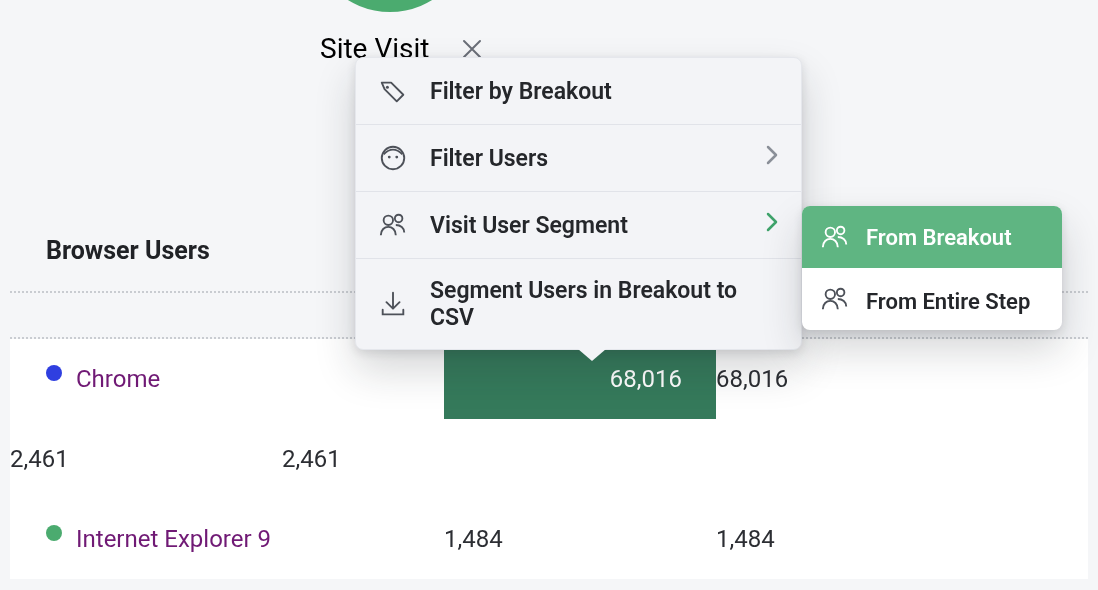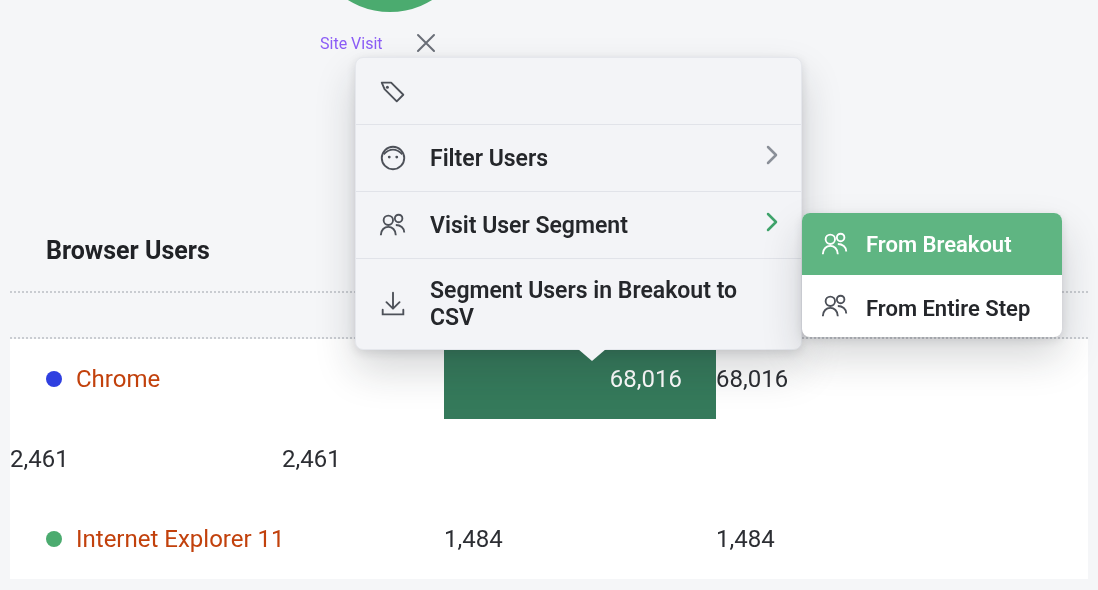--- a/index.html
+++ b/index.html
@@ -27,22 +27,22 @@
     border-radius: 0 0 100px 100px;
   }
   
   .step-row {
     position: absolute;
     top: 32px;
     left: 320px;
     display: flex;
     align-items: center;
     gap: 32px;
-    color: #8b5cf6;
-    font-size: 16px;
+    color: #000000;
+    font-size: 28px;
     font-weight: 400;
   }
   .step-row svg { display:block; }
 
   
   .table-wrap {
     position: absolute;
     top: 209px;
     left: 10px;
     right: 10px;
@@ -64,26 +64,26 @@
     background: #ffffff;
   }
   .row + .row { border-top: 0; }
   .totals-row {
     background: #f5f6f8;
     border-bottom: 2px dotted #c9ccd1;
     height: 46px;
   }
   .cell-name {
     display: flex;
-    align-items: center;
+    align-items: flex-start;
     gap: 14px;
     width: 434px;
     padding-left: 36px;
     font-size: 24px;
-    color: #c2410c;
+    color: #701a75;
   }
   .dot { width: 16px; height: 16px; border-radius: 50%; flex: 0 0 16px; }
   .cell-num {
     width: 272px;
     padding-right: 34px;
     font-size: 24px;
     color: #2c2e33;
     font-variant-numeric: tabular-nums;
   }
   .cell-num.highlight {
@@ -129,21 +129,21 @@
     position: relative;
   }
   .menu-item:last-child { border-bottom: none; }
   .menu-item .chev { margin-left: auto; }
   .menu-item.active .chev path { stroke: #3fa36b; }
   .menu-ico { width: 30px; height: 30px; flex: 0 0 30px; display:flex; align-items:center; justify-content:center; }
   .menu-ico svg { width: 30px; height: 30px; }
 
   .submenu {
     position: absolute;
-    top: 213px;
+    top: 206px;
     left: 802px;
     width: 260px;
     background: #ffffff;
     border-radius: 8px;
     box-shadow: 0 20px 40px rgba(30,33,38,0.18), 0 3px 10px rgba(30,33,38,0.12);
     overflow: hidden;
   }
   .sub-item {
     display: flex;
     align-items: center;
@@ -196,35 +196,36 @@
     </div>
 
     <div class="row">
       <div class="cell-num">2,461</div>
       <div class="cell-num">2,461</div>
     </div>
 
     <div class="row">
       <div class="cell-name">
         <span class="dot" style="background:#4bab6f"></span>
-        <span>Internet Explorer 11</span>
+        <span>Internet Explorer 9</span>
       </div>
       <div class="cell-num">1,484</div>
       <div class="cell-num">1,484</div>
     </div>
   </div>
 
   <div class="popover">
     <div class="menu-item">
       <span class="menu-ico">
         <svg viewBox="0 0 32 32">
             <path d="M4 7 L14 7 L27 20 L20 27 L7 14 Z" fill="none" stroke="#4d5159" stroke-width="2" stroke-linejoin="round"></path>
             <circle cx="10" cy="12" r="1.6" fill="#4d5159"></circle>
           </svg>
       </span>
+      <span>Filter by Breakout</span>
     </div>
     <div class="menu-item">
       <span class="menu-ico">
         <svg viewBox="0 0 32 32">
             <circle cx="16" cy="16" r="12" fill="none" stroke="#4d5159" stroke-width="2"></circle>
             <circle cx="12" cy="15" r="1.5" fill="#4d5159"></circle>
             <circle cx="20" cy="15" r="1.5" fill="#4d5159"></circle>
             <path d="M6 12 Q16 2 26 12" fill="none" stroke="#4d5159" stroke-width="2"></path>
           </svg>
       </span>

